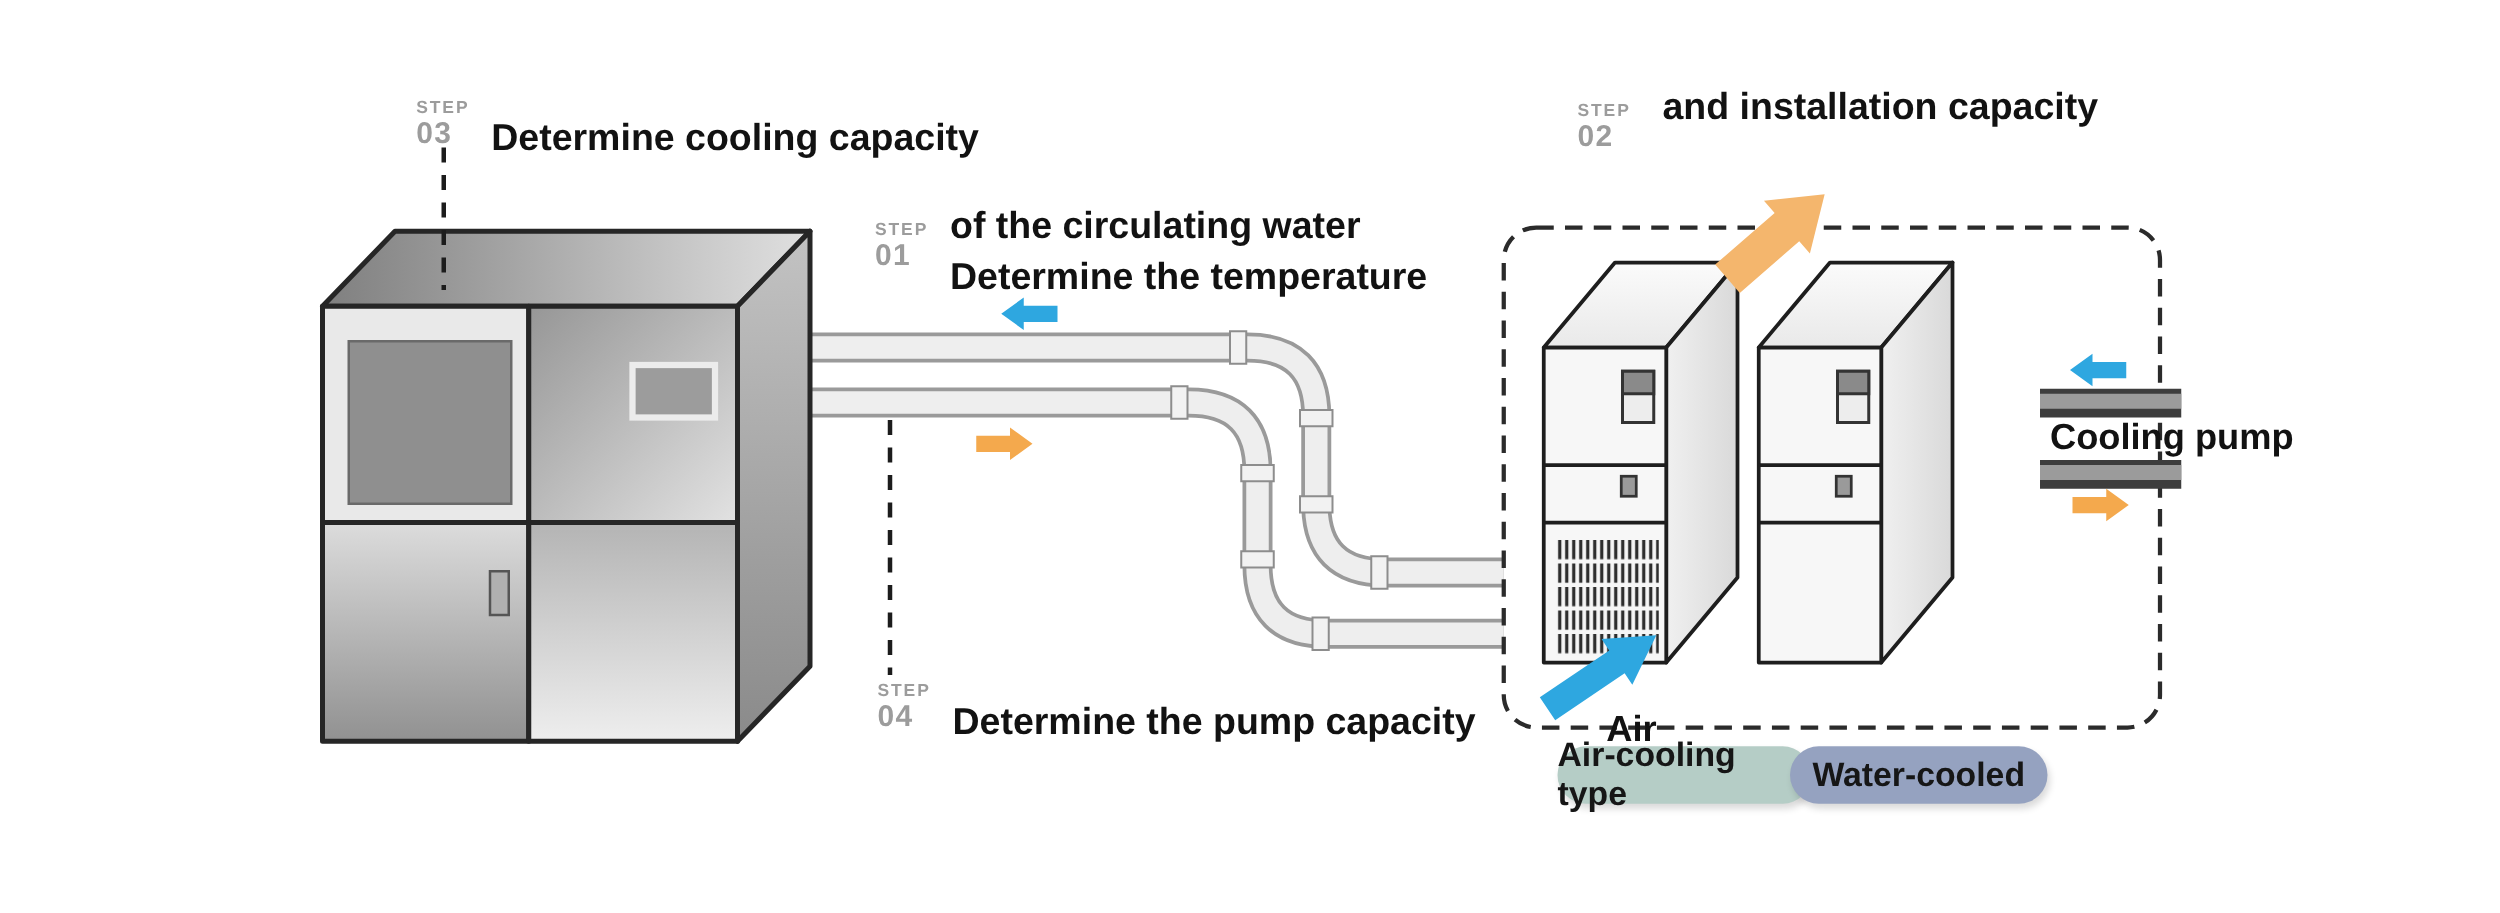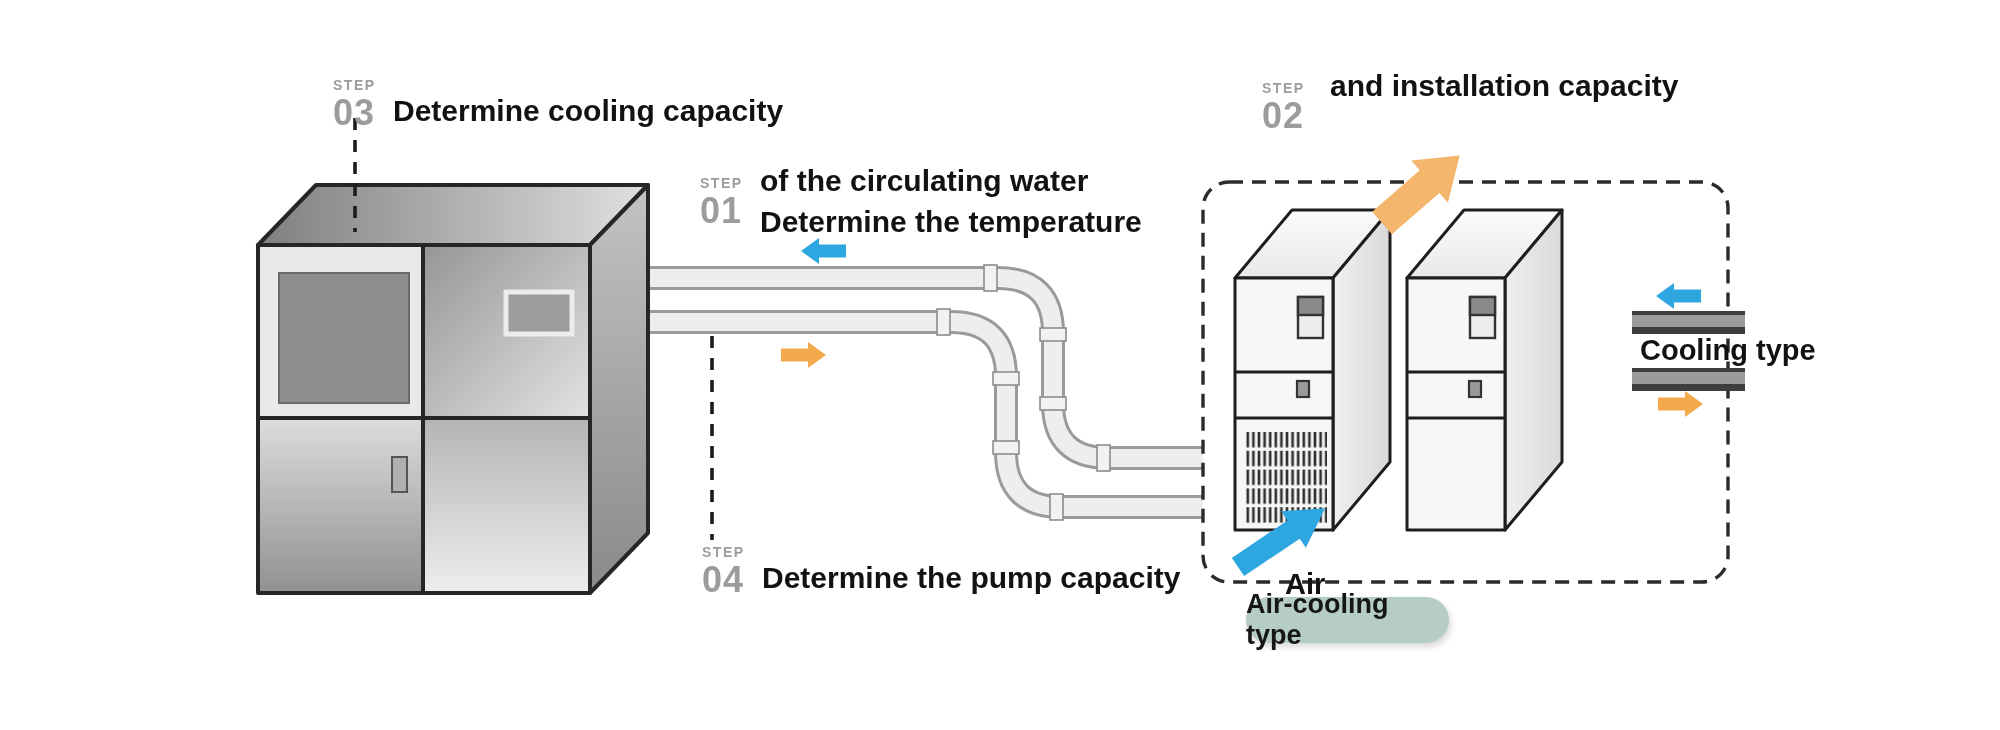--- a/index.html
+++ b/index.html
@@ -11,21 +11,21 @@
   #artwork { position:absolute; left:0; top:0; }
 
   
   .step { position:absolute; }
   .step-head { display:flex; flex-direction:column; align-items:flex-start; }
   .step-label {
     font-size:14px; font-weight:bold; letter-spacing:1.5px;
     color:var(--step-gray,#9c9c9c); line-height:1;
   }
   .step-num {
-    font-size:36px; font-weight:bold; color:var(--step-gray,#9c9c9c);
+    font-size:24px; font-weight:bold; color:var(--step-gray,#9c9c9c);
     line-height:1; margin-top:3px; letter-spacing:1px;
   }
   .step-desc {
     position:absolute; left:60px; white-space:nowrap;
     font-size:30px; font-weight:600; color:var(--text-dark,#111);
     line-height:41px;
   }
   .step--two .step-desc { top:-16px; }
   .step--one .step-desc { top:12px; }
   #step-02 .step-desc { left:68px; }
@@ -220,20 +220,21 @@
   <div class="step step--one" id="step-04" style="left:702px; top:545px;">
     <div class="step-head">
       <span class="step-label">STEP</span>
       <span class="step-num">04</span>
     </div>
     <div class="step-desc">
       <div>Determine the pump capacity</div>
     </div>
   </div>
 
-  <div class="float-label" style="left:1640px; top:334px;">Cooling type</div>
+  <div class="float-label" style="left:1640px; top:334px;">Cooling pump</div>
 
   <div class="float-label" style="left:1285px; top:568px;">Air</div>
 
   <div class="pill" id="pill-air">Air-cooling type</div>
 
+  <div class="pill" id="pill-water">Water-cooled</div>
 
 </div>
 
 </body></html>

